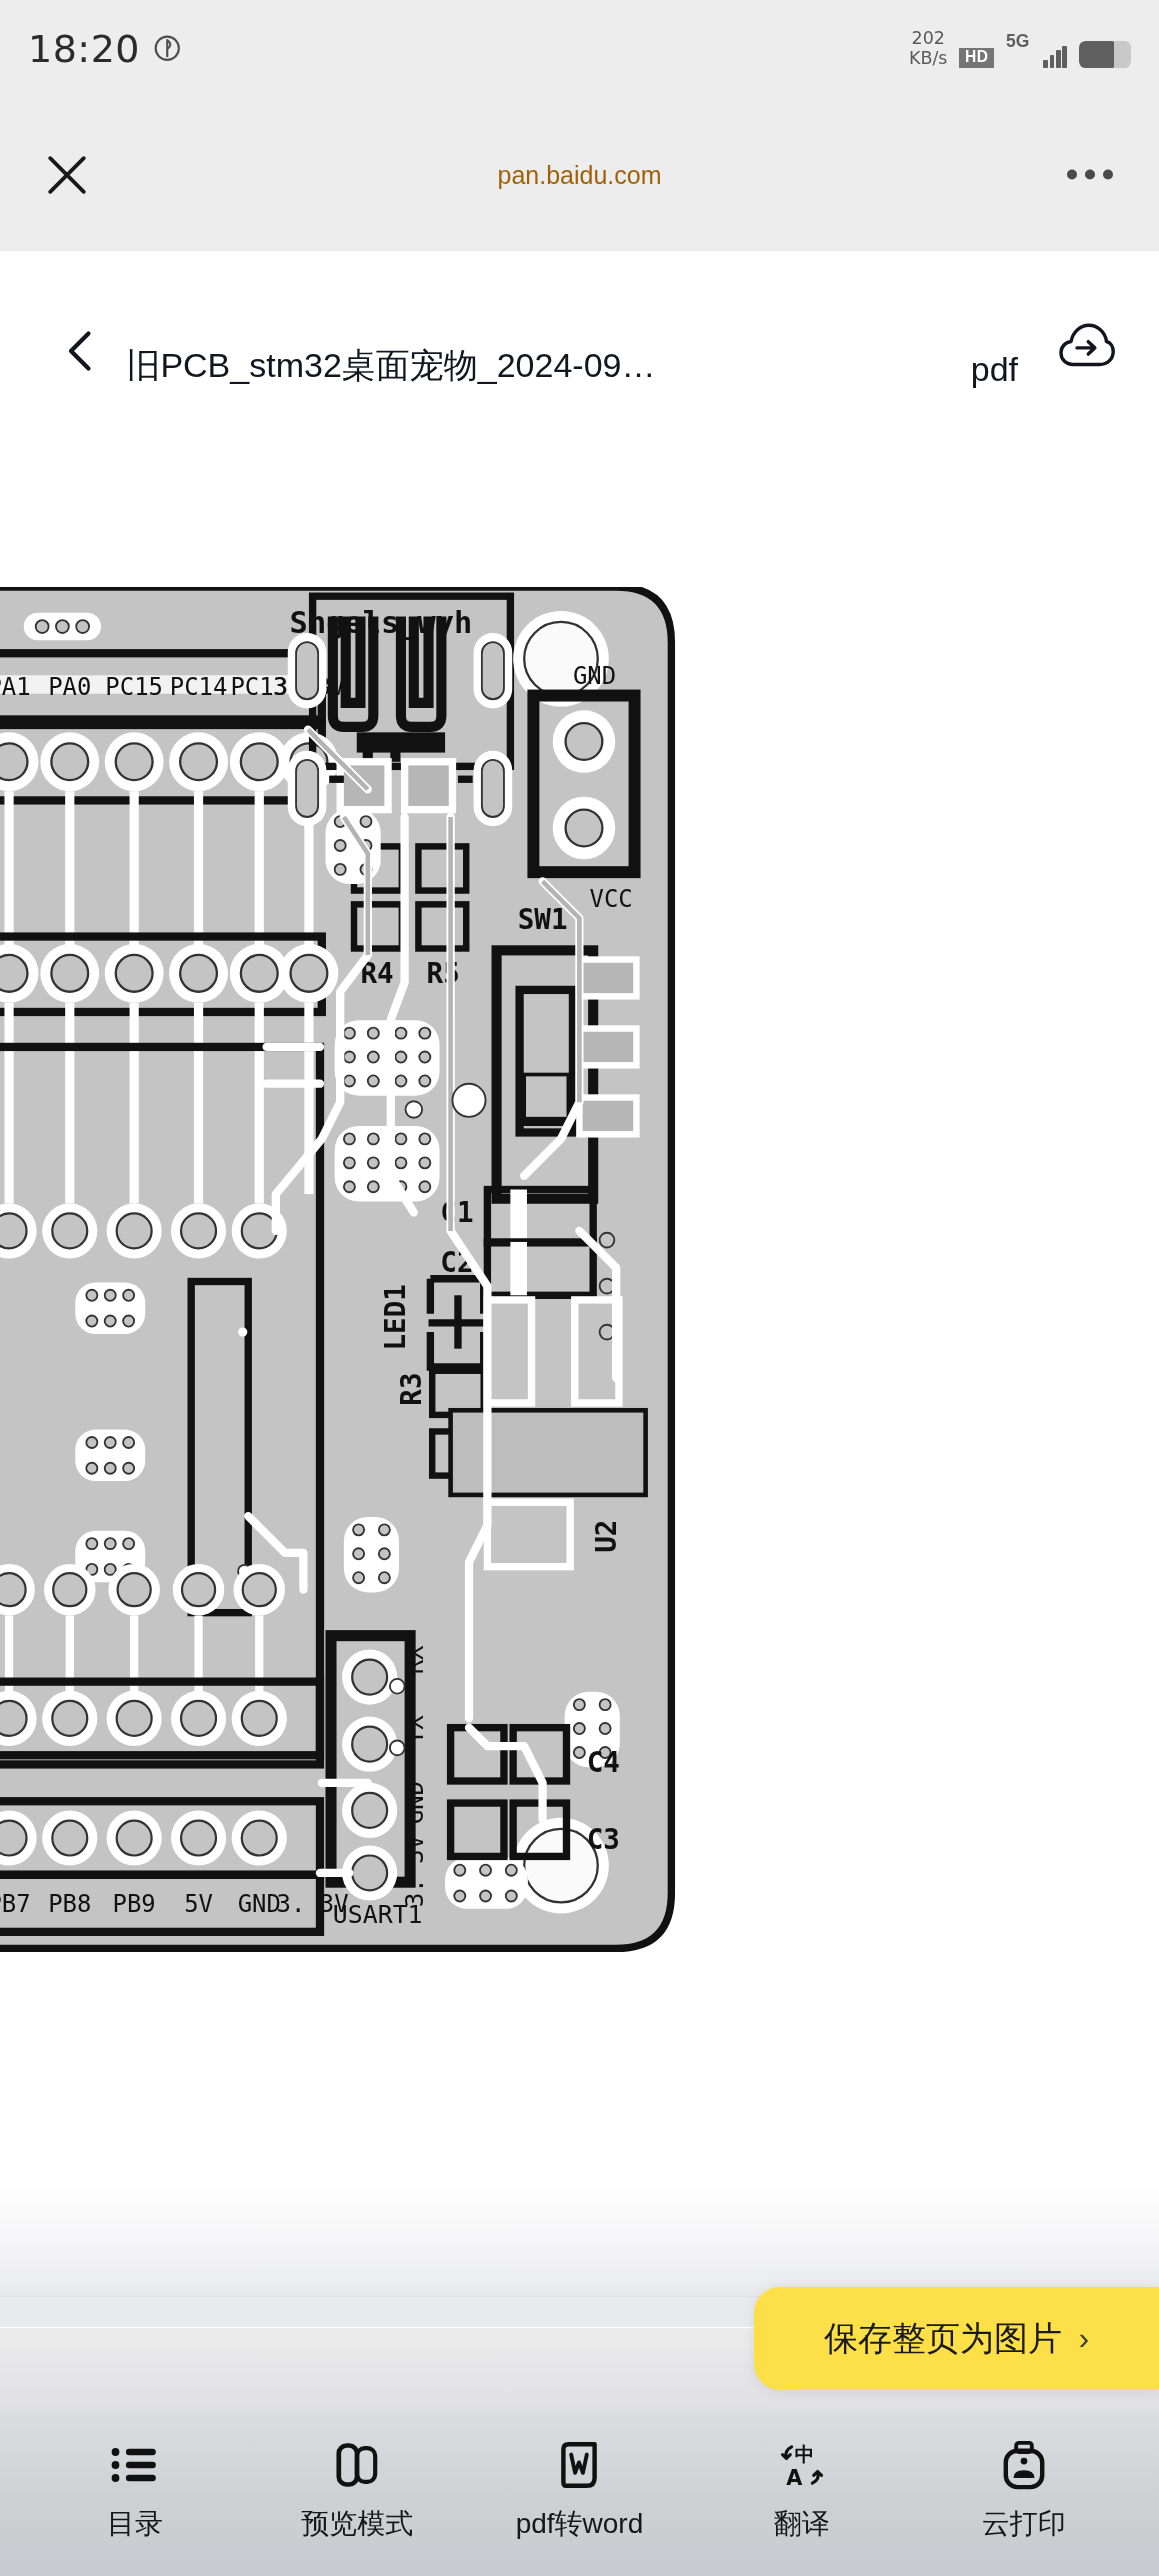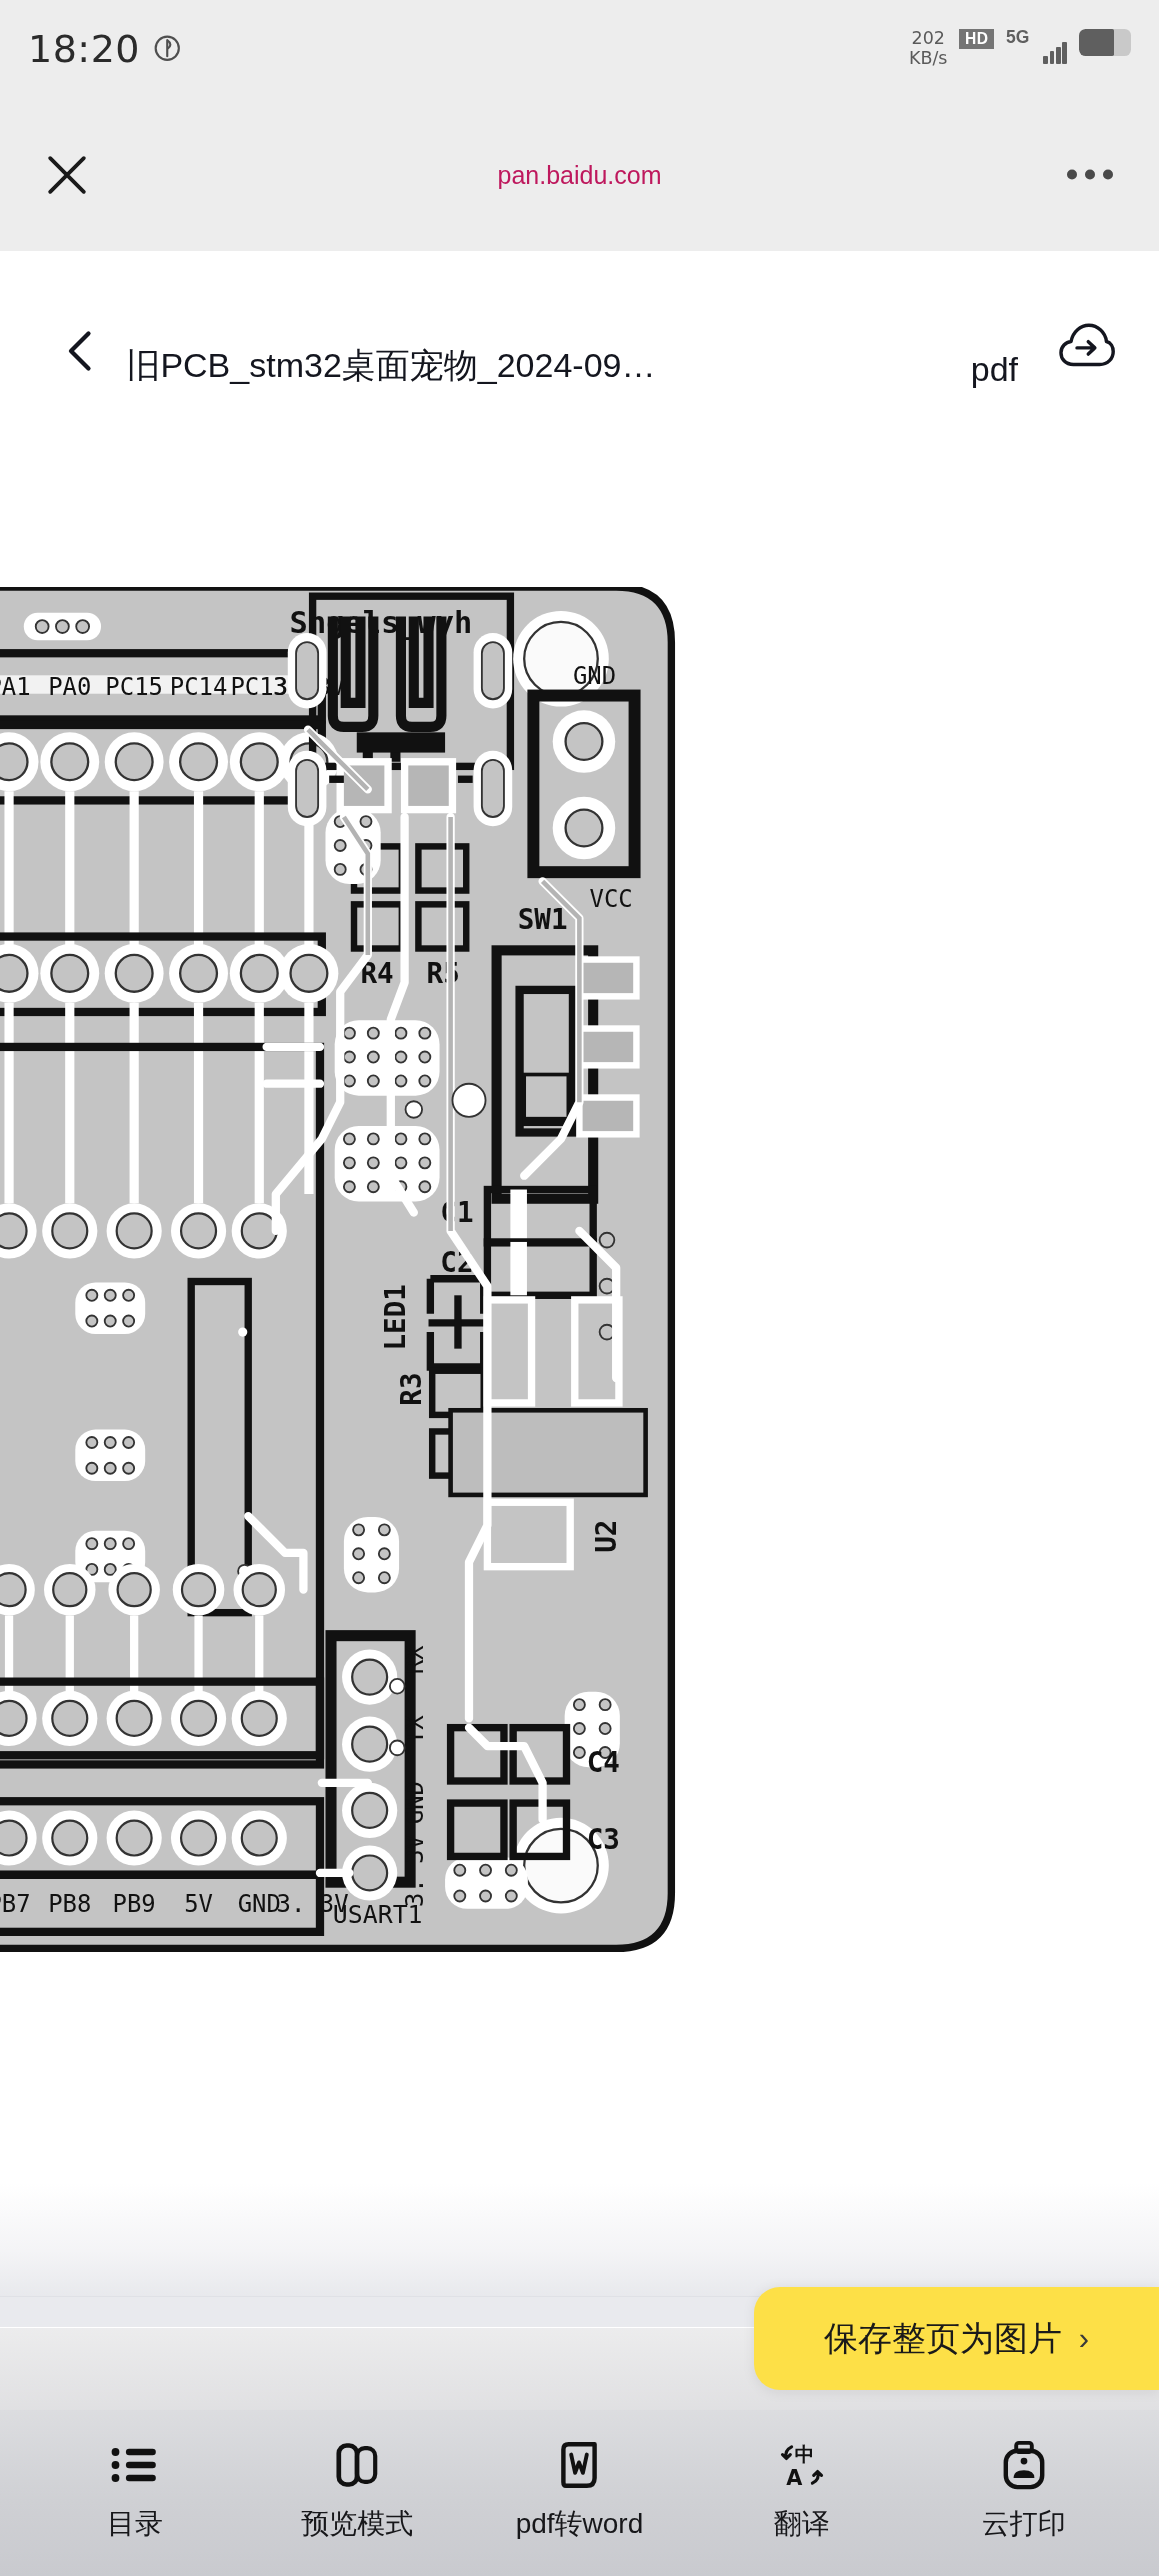--- a/index.html
+++ b/index.html
@@ -14,21 +14,21 @@
   
   .statusbar {
     position:absolute; left:0; top:0; width:1159px; height:97px;
     background:#ededed;
     display:flex; align-items:center; justify-content:space-between;
     padding:0 28px;
   }
   .sb-left { display:flex; align-items:center; gap:13px; }
   .sb-clock { font-size:38px; color:#2b2b2b; letter-spacing:0.5px; font-family:"DejaVu Sans", sans-serif; }
   .sb-alarmwrap { width:28.5px; height:28.5px; position:relative; }
-  .sb-right { display:flex; align-items:flex-start; gap:12px; }
+  .sb-right { display:flex; align-items:flex-end; gap:12px; }
   .sb-netspeed {
     font-size:17.5px; line-height:19.3px; color:#5a5a5a; text-align:center;
     font-family:"DejaVu Sans", sans-serif;
   }
   .sb-hd {
     font-size:15.6px; font-weight:bold; color:#ffffff; background:#757575;
     border-radius:0; padding:1.8px 5.5px; letter-spacing:0.5px; line-height:16.6px;
   }
   .sb-sig { position:relative; width:61px; height:35px; }
   .sb-5g { position:absolute; left:0; top:-1.8px; font-size:17.5px; font-weight:bold; color:#5f5f5f; }
@@ -49,21 +49,21 @@
   }
   .appbar .close-btn {
     position:absolute; left:31px; top:50%; transform:translateY(-50%);
     width:72px; height:72px; display:flex; align-items:center; justify-content:center;
   }
   .appbar .titleblock {
     position:absolute; left:0; right:0; top:50%; transform:translateY(-50%);
     text-align:center;
   }
   .appbar .apptitle { font-size:40px; font-weight:bold; color:#1a1a1a; line-height:52px; letter-spacing:0.9px; }
-  .appbar .appsub { font-size:25px; color:#be185d; line-height:37px; margin-top:0; }
+  .appbar .appsub { font-size:25px; color:#a16207; line-height:37px; margin-top:0; }
   .appbar .more-btn {
     position:absolute; right:37px; top:50%; transform:translateY(-50%);
     width:64px; height:55px; display:flex; align-items:center; justify-content:center; gap:8.3px;
   }
   .appbar .more-btn i { display:block; width:10px; height:10px; border-radius:50%; background:#4a4a4a; }
 
   
   .filebar {
     position:absolute; left:0; top:251px; width:1159px; height:138px;
     background:#ffffff; display:flex; align-items:flex-end;

